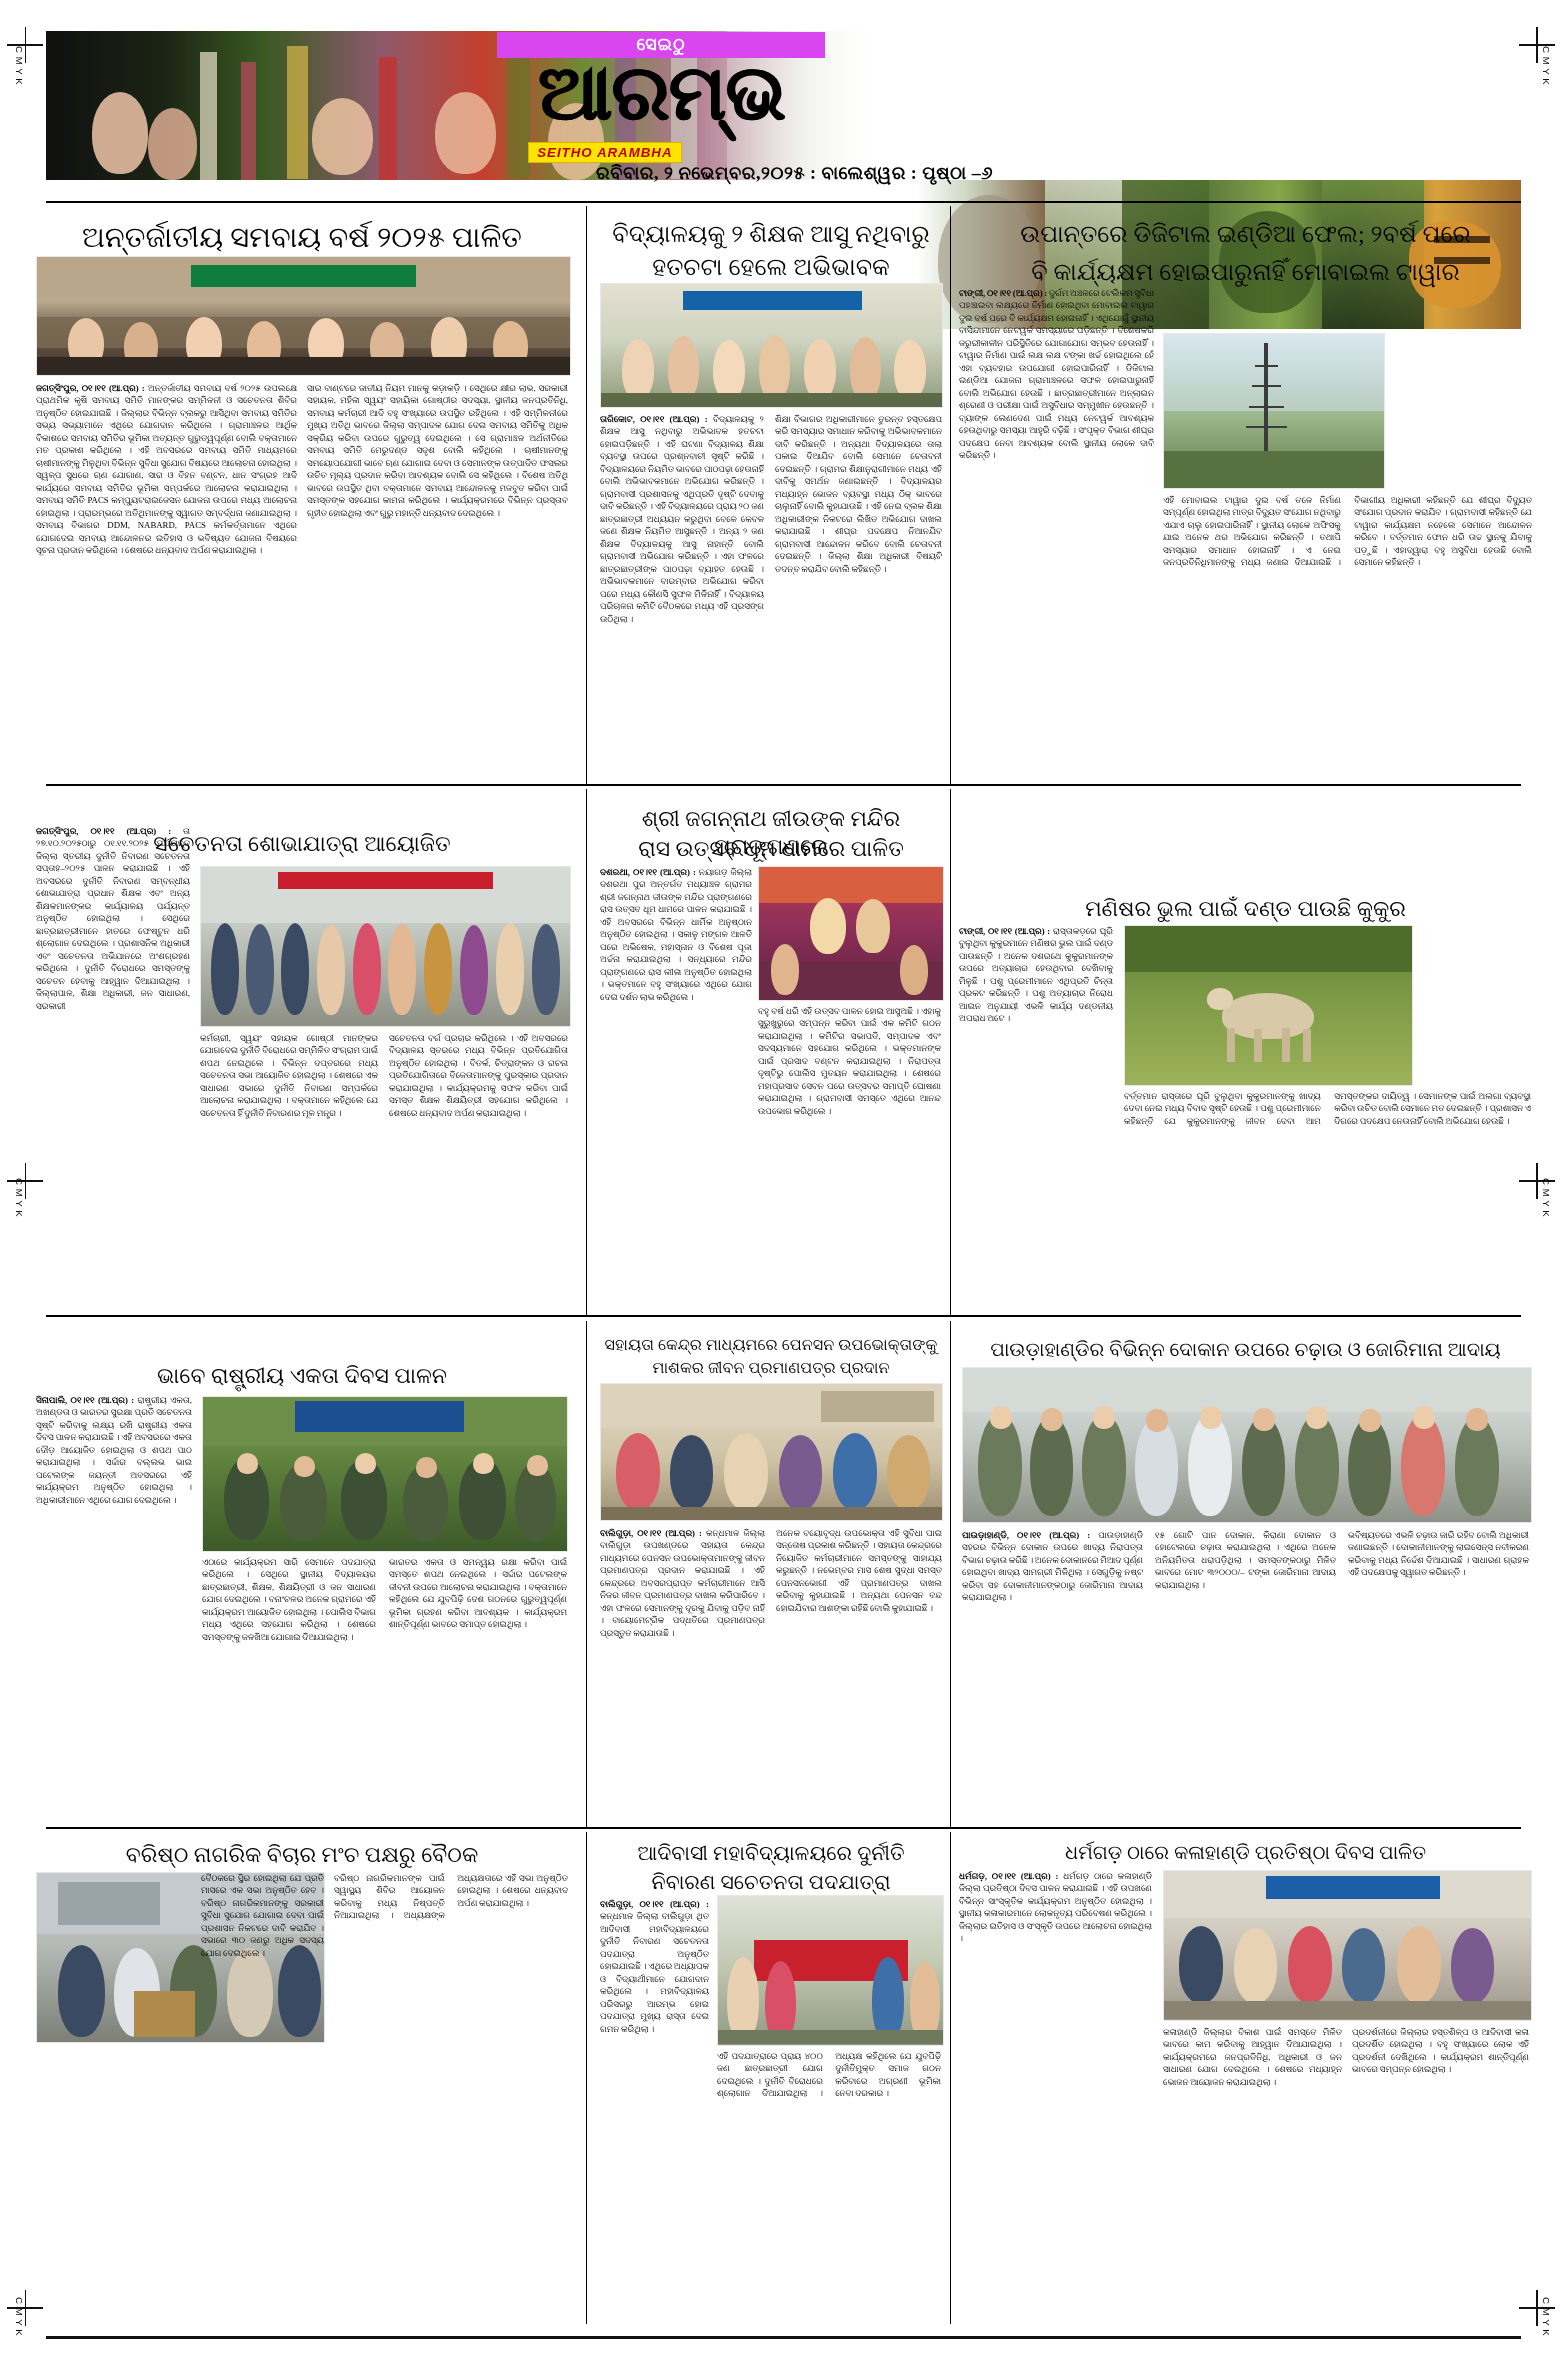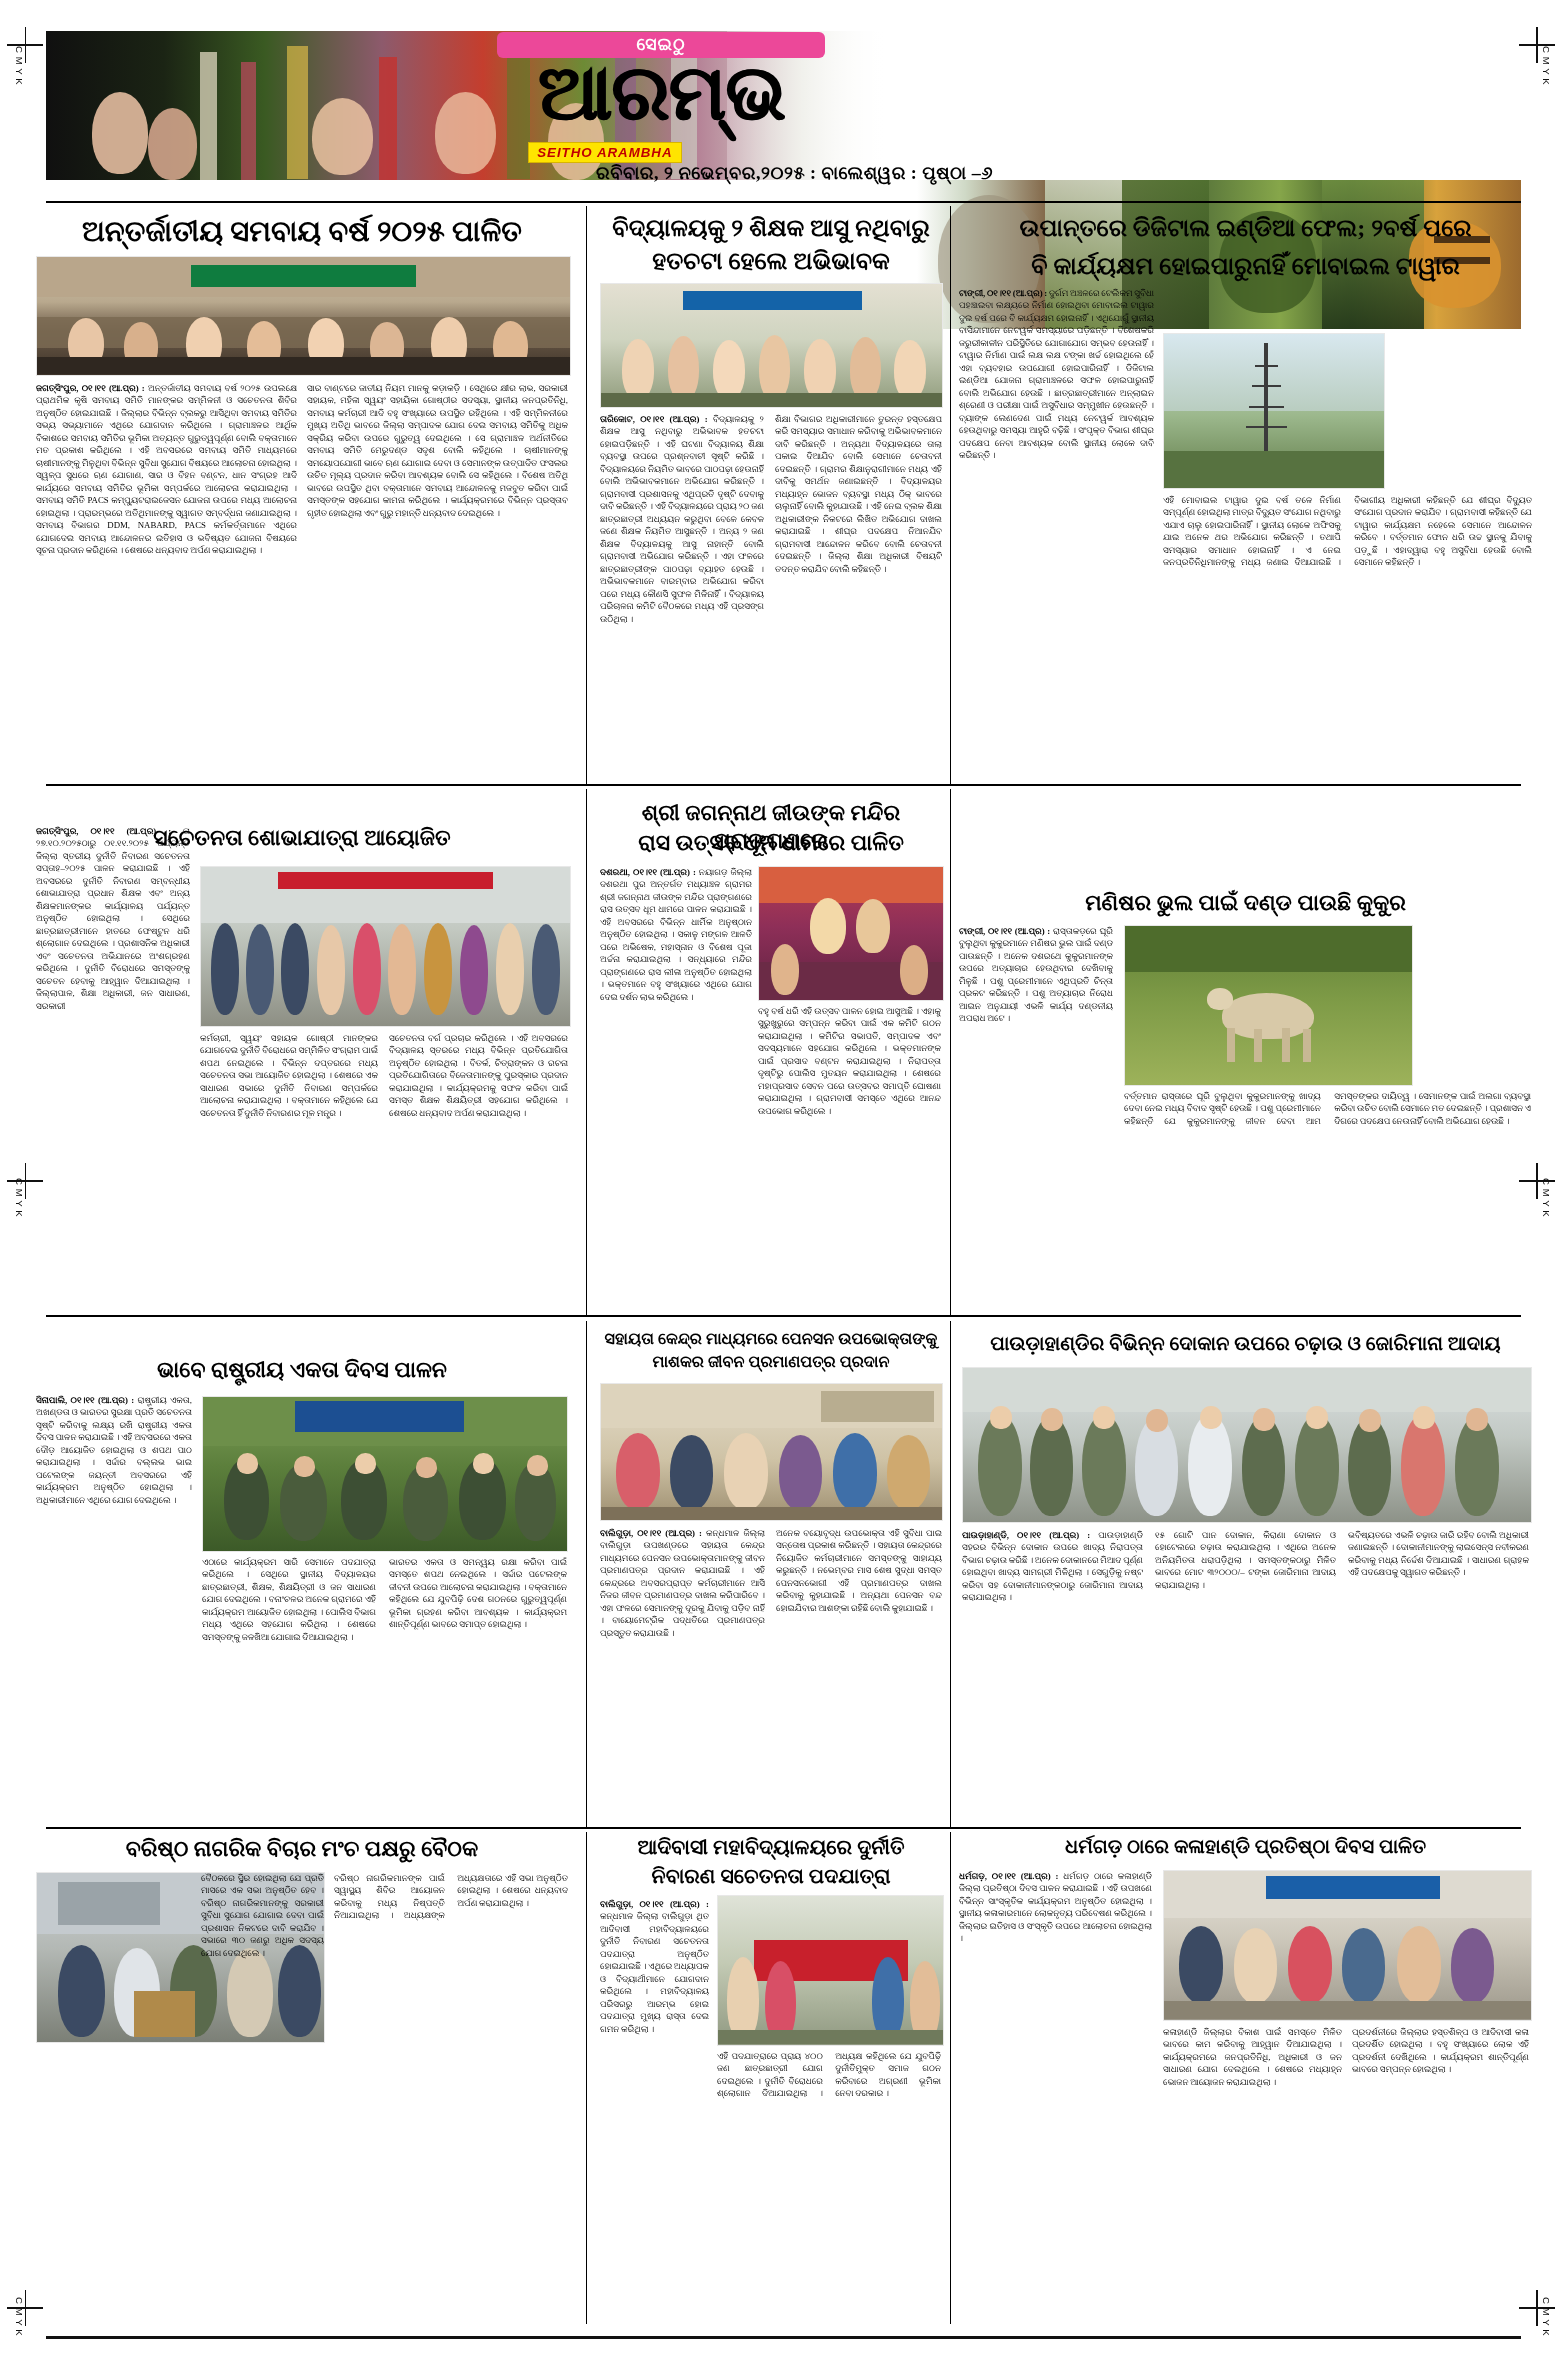--- a/index.html
+++ b/index.html
@@ -17,37 +17,37 @@
   .cmyk.rot{writing-mode:vertical-rl;}
   .edgebar{position:absolute;background:#111;}
 
   
   .masthead{position:absolute;left:46px;top:31px;width:1475px;height:154px;}
   .mh-photo{position:absolute;top:0;height:149px;overflow:hidden;}
   .mh-left{left:0;width:840px;}
   .mh-right{left:871px;width:604px;}
   .ph{position:relative;overflow:hidden;background:#cfd6c8;}
   .logo-wrap{position:absolute;left:451px;top:1px;width:328px;text-align:center;z-index:5;}
-  .logo-top{display:block;background:#ec4899;color:#fff;font-size:17.4px;line-height:1.22;
-            padding:1.5px 0 3.1px;letter-spacing:1px;font-weight:bold;border-radius:6px;}
+  .logo-top{display:block;background:#d946ef;color:#fff;font-size:17.4px;line-height:1.22;
+            padding:1.5px 0 3.1px;letter-spacing:1px;font-weight:bold;}
   .logo-main{display:block;color:#000;font-size:77px;line-height:0.98;font-weight:bold;
              letter-spacing:-1px;margin-top:-2px;text-shadow:1px 0 0 #000;}
   .logo-en{position:absolute;left:31px;top:110px;background:#ffe400;color:#c00000;
            font-family:"Liberation Sans",sans-serif;font-weight:bold;font-style:italic;
            font-size:13.3px;letter-spacing:1px;padding:1.5px 8.2px 2px;
            border:1px solid #d8b400;}
   .dateline{position:absolute;left:359px;top:163px;width:871px;text-align:center;
             font-size:18px;font-weight:bold;color:#000;letter-spacing:0.5px;}
 
   
   .hr-thick{position:absolute;background:#000;height:2px;}
   .vr{position:absolute;background:#000;width:1px;}
 
   
-  .hl{position:absolute;text-align:center;font-weight:bold;color:#000;line-height:1.26;}
+  .hl{position:absolute;text-align:center;font-weight:normal;color:#000;line-height:1.26;margin-top:6px;}
   .hl.s1{font-size:29px;}
   .hl.s2{font-size:24px;}
   .hl.s3{font-size:22px;}
   .hl.s4{font-size:20.5px;}
 
   
   .col{position:absolute;font-size:8.8px;line-height:1.42;color:#000;
        text-align:justify;text-justify:inter-word;word-spacing:-0.5px;
        overflow:hidden;hyphens:none;}
   .col p{margin:0 0 1px 0;}

